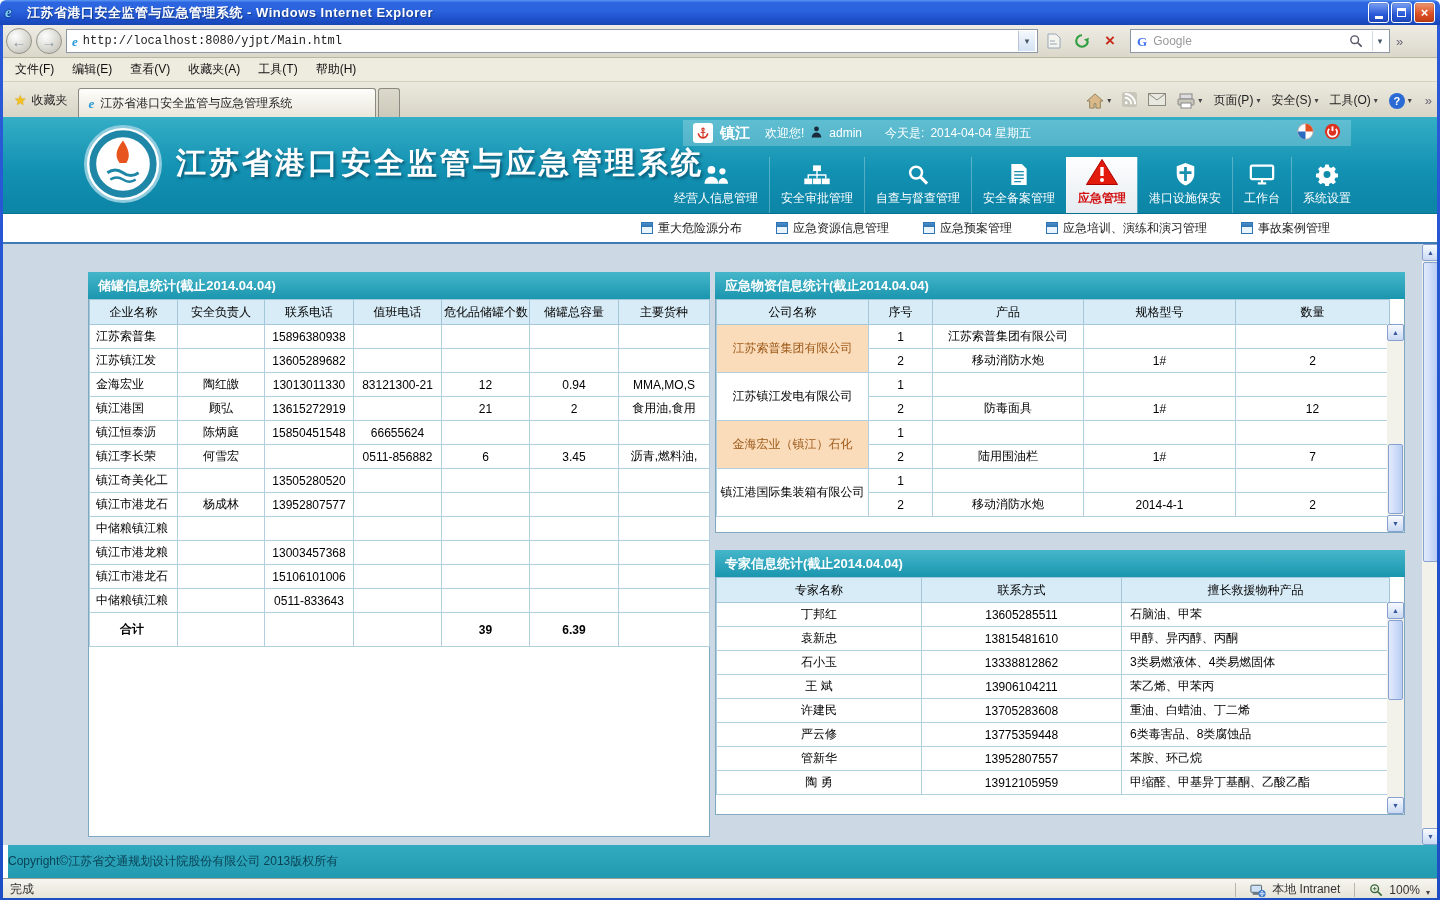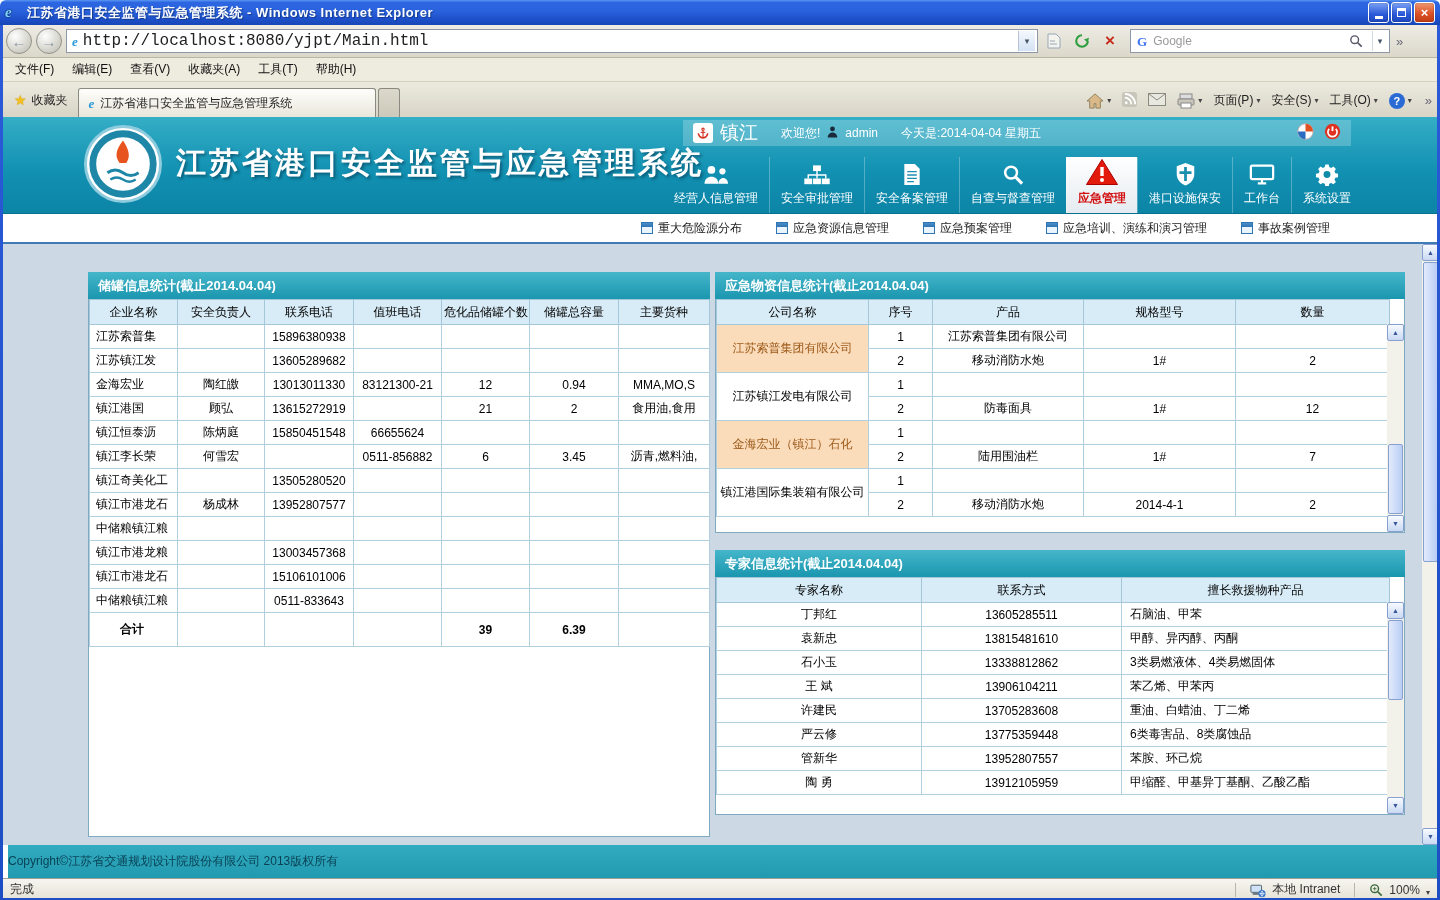--- a/index.html
+++ b/index.html
@@ -18,21 +18,21 @@
 .wbtn.min i{display:block;width:8px;height:0;border-bottom:3px solid #fff;margin-top:10px}
 .wbtn.max i{display:block;width:9px;height:9px;border:1px solid #fff;border-top-width:3px}
 .win-edge{position:absolute;top:25px;width:3px;height:875px;background:linear-gradient(180deg,#2a5ad8,#1e4ec4)}
 .win-edge.left{left:0}.win-edge.right{right:0}
 .win-edge-bottom{position:absolute;left:0;top:898px;width:1440px;height:2px;background:#1e4ec4}
 
 .addr-row{position:absolute;left:0;top:25px;width:1440px;height:33px;background:linear-gradient(#eeece4,#dbd8ca);border-bottom:1px solid #b9b6a6;display:flex;align-items:center;padding:0 6px;gap:4px}
 .navcirc{width:26px;height:26px;border-radius:50%;background:radial-gradient(circle at 35% 30%,#fdfdfd,#d9d9d2 55%,#b9b9b0);border:1px solid #93938a;color:#8d99a8;display:flex;align-items:center;justify-content:center;font-size:15px;font-weight:bold;flex:0 0 auto}
 .addr-field{flex:0 0 972px;height:24px;background:#fff;border:1px solid #8c98a8;display:flex;align-items:center;padding:0 2px 0 5px;gap:5px}
 .mini-e{color:#2a9ad8;font:italic bold 13px/13px "Liberation Serif",serif}
-.url-text{font-family:"Liberation Mono","DejaVu Sans Mono",monospace;font-size:16px;color:#222;flex:1;white-space:nowrap;overflow:hidden}
+.url-text{font-family:"Liberation Mono","DejaVu Sans Mono",monospace;font-size:12px;color:#222;flex:1;white-space:nowrap;overflow:hidden}
 .addr-drop{width:17px;height:20px;background:linear-gradient(#f4f8fd,#d4e2f4);border-left:1px solid #b8c4d4;color:#456;font-size:9px;display:flex;align-items:center;justify-content:center}
 .addr-btn{width:24px;height:24px;display:flex;align-items:center;justify-content:center;flex:0 0 auto}
 .addr-btn.stop{color:#c62818;font-size:17px;font-weight:bold}
 .search-box{margin-left:4px;flex:0 0 260px;height:24px;background:#fff;border:1px solid #8c98a8;display:flex;align-items:center;padding:0 2px 0 6px;gap:6px}
 .g-logo{font:bold 13px/13px "Liberation Serif",serif;color:#4274f4}
 .search-text{color:#9a9a9a;font-size:12px;flex:1}
 .search-mag{display:flex;align-items:center;justify-content:center;width:20px;height:20px}
 .search-drop{display:flex;align-items:center;justify-content:center;width:15px;height:20px;color:#456;font-size:9px;border-left:1px solid #d0d8e4}
 .chev{color:#667;font-size:13px;margin-left:2px}
 
@@ -52,23 +52,23 @@
 .help-btn{width:16px;height:16px;border-radius:50%;background:#2a6ad4;color:#fff;font:bold 11px/16px "Liberation Sans",sans-serif;text-align:center}
 
 
 .page{position:absolute;left:0;top:117px;width:1440px;height:761px;background:#fff;overflow:hidden}
 .appheader{position:absolute;left:0;top:0;width:1440px;height:97px;background:linear-gradient(180deg,#35aec6 0%,#1291b2 55%,#0c84a6 100%)}
 .appheader::after{content:"";position:absolute;left:0;bottom:0;width:100%;height:1px;background:#07708e}
 .logo{position:absolute;left:84px;top:8px;width:80px;height:80px}
 .apptitle{position:absolute;left:176px;top:26px;font-size:30px;font-weight:bold;color:#fff;letter-spacing:3px;text-shadow:2px 2px 3px rgba(4,48,72,.55);white-space:nowrap}
 .welcome{position:absolute;left:683px;top:3px;width:668px;height:26px;background:rgba(255,255,255,.22);display:flex;align-items:center;gap:7px;padding:0 10px;color:#fff;font-size:12px}
 .anchor-box{width:20px;height:20px;background:#fff;border-radius:3px;display:flex;align-items:center;justify-content:center}
-.port{font-size:19px;font-weight:normal;margin-right:16px}
+.port{font-size:15px;font-weight:bold;margin-right:8px}
 .uname{margin-right:16px}
-.today{display:flex;white-space:nowrap}
+.today{display:flex;gap:6px;white-space:nowrap}
 .hicons{margin-left:auto;display:flex;gap:10px;align-items:center}
 .navmenu{position:absolute;right:78px;bottom:0;height:57px;display:flex;align-items:stretch}
 .nav-item{display:flex;flex-direction:column;align-items:center;justify-content:flex-end;gap:4px;padding:6px 11px 7px;color:#fff;font-size:12px;white-space:nowrap;border-left:1px solid rgba(255,255,255,.28);cursor:pointer}
 .nav-item:first-child{border-left:none}
 .nav-icon{height:28px;display:flex;align-items:flex-end;justify-content:center}
 .nav-item.active{background:linear-gradient(#ffffff,#e4ebf0);color:#d21010;font-weight:bold}
 
 .subnav{position:absolute;left:0;top:97px;width:1440px;height:30px;background:#fff;border-bottom:2px solid #3f7cb6;display:flex;align-items:center;justify-content:flex-end;gap:34px;padding-right:110px;font-size:12px;color:#222}
 .subnav-item{display:flex;align-items:center;gap:5px;cursor:pointer;white-space:nowrap}
 .subnav-icon{width:12px;height:12px;border:1px solid #2f74b4;background-color:#eaf4fc;background-image:linear-gradient(#4a8fc8,#2f74b4);background-size:100% 4px;background-repeat:no-repeat;display:inline-block}
@@ -307,35 +307,35 @@
               <rect x="1.5" y="16" width="9" height="6.5" fill="#fff"></rect>
               <rect x="11.5" y="16" width="9" height="6.5" fill="#fff"></rect>
               <rect x="21.5" y="16" width="9" height="6.5" fill="#fff"></rect>
               <path d="M16 7.5V12M6 16v-4h20v4M16 12v4" stroke="#fff" stroke-width="1.6" fill="none"></path>
             </svg>
           </span>
           <span class="nav-label">安全审批管理</span>
         </div>
         <div class="nav-item">
           <span class="nav-icon">
+            <svg width="24" height="23" viewBox="0 0 24 24">
+              <circle cx="10" cy="10" r="6.2" fill="none" stroke="#fff" stroke-width="2.6"></circle>
+              <path d="M14.8 14.8 21.5 21.5" stroke="#fff" stroke-width="3.2"></path>
+            </svg>
+          </span>
+          <span class="nav-label">自查与督查管理</span>
+        </div>
+        <div class="nav-item">
+          <span class="nav-icon">
             <svg width="20" height="23" viewBox="0 0 20 24">
               <path d="M2 1h11l5 5v17H2z" fill="#fff"></path>
               <path d="M5 9h10M5 12.5h10M5 16h10M5 19.5h7" stroke="#1b8fae" stroke-width="1.4"></path>
             </svg>
           </span>
           <span class="nav-label">安全备案管理</span>
-        </div>
-        <div class="nav-item">
-          <span class="nav-icon">
-            <svg width="24" height="23" viewBox="0 0 24 24">
-              <circle cx="10" cy="10" r="6.2" fill="none" stroke="#fff" stroke-width="2.6"></circle>
-              <path d="M14.8 14.8 21.5 21.5" stroke="#fff" stroke-width="3.2"></path>
-            </svg>
-          </span>
-          <span class="nav-label">自查与督查管理</span>
         </div>
         <div class="nav-item active">
           <span class="nav-icon">
             <svg width="34" height="28" viewBox="0 0 34 28">
               <path d="M17 1.5 32.5 26.5H1.5z" fill="#e31b0c" stroke="#a00"></path>
               <path d="M17 9v9" stroke="#fff" stroke-width="3.4"></path>
               <circle cx="17" cy="22" r="2" fill="#fff"></circle>
             </svg>
           </span>
           <span class="nav-label">应急管理</span>

